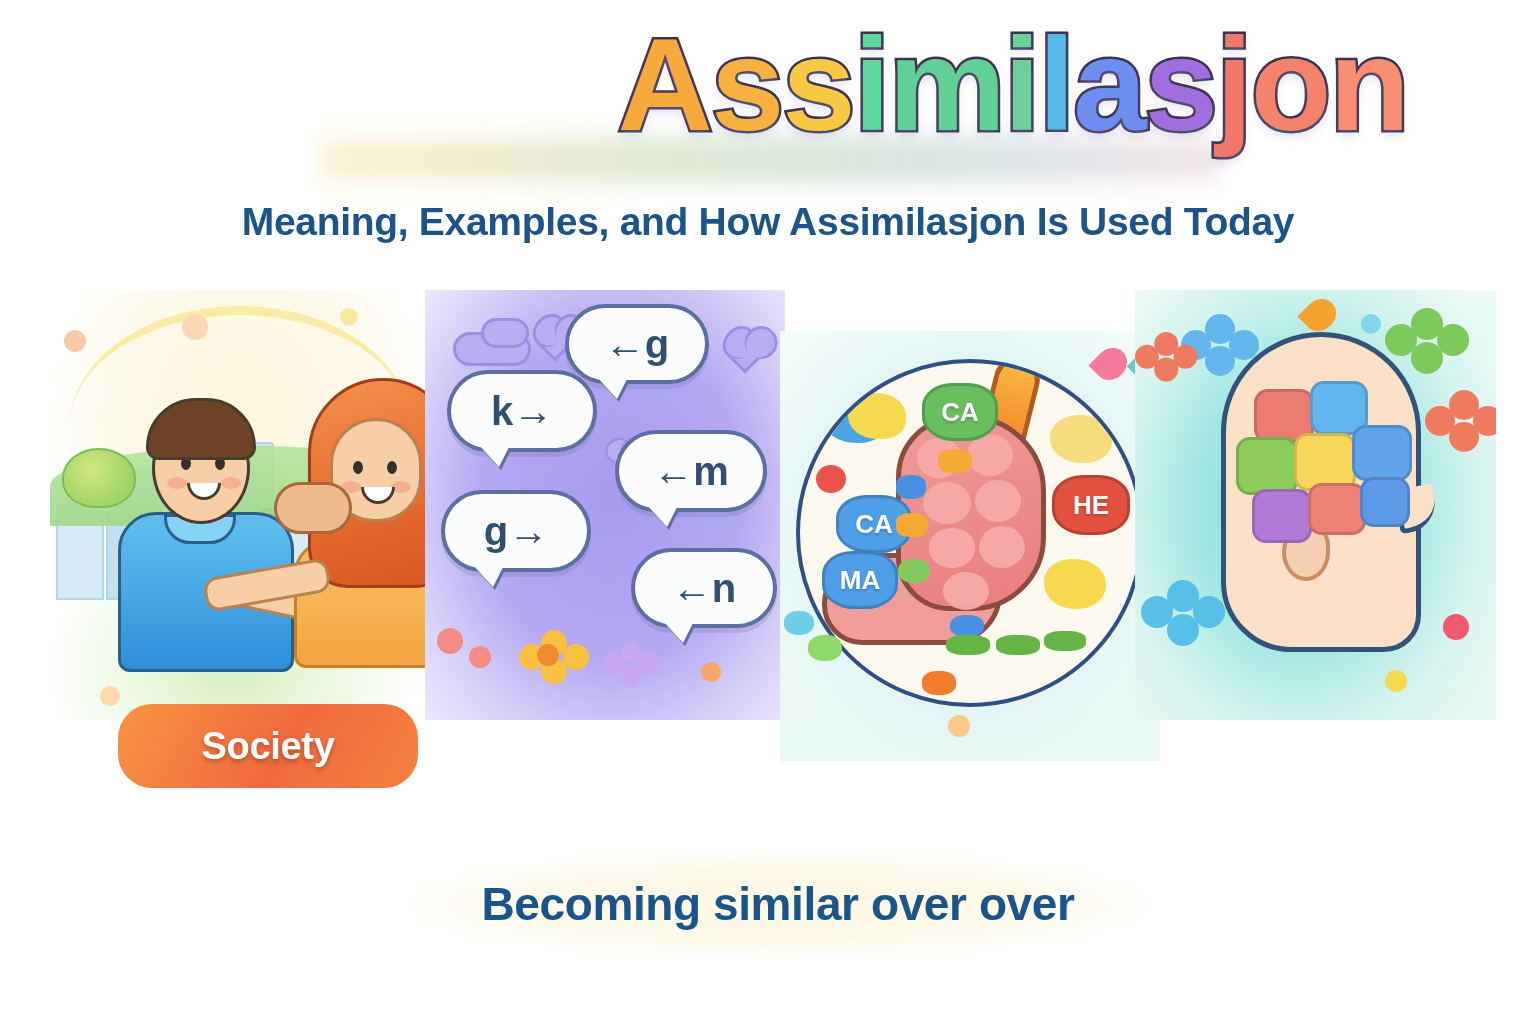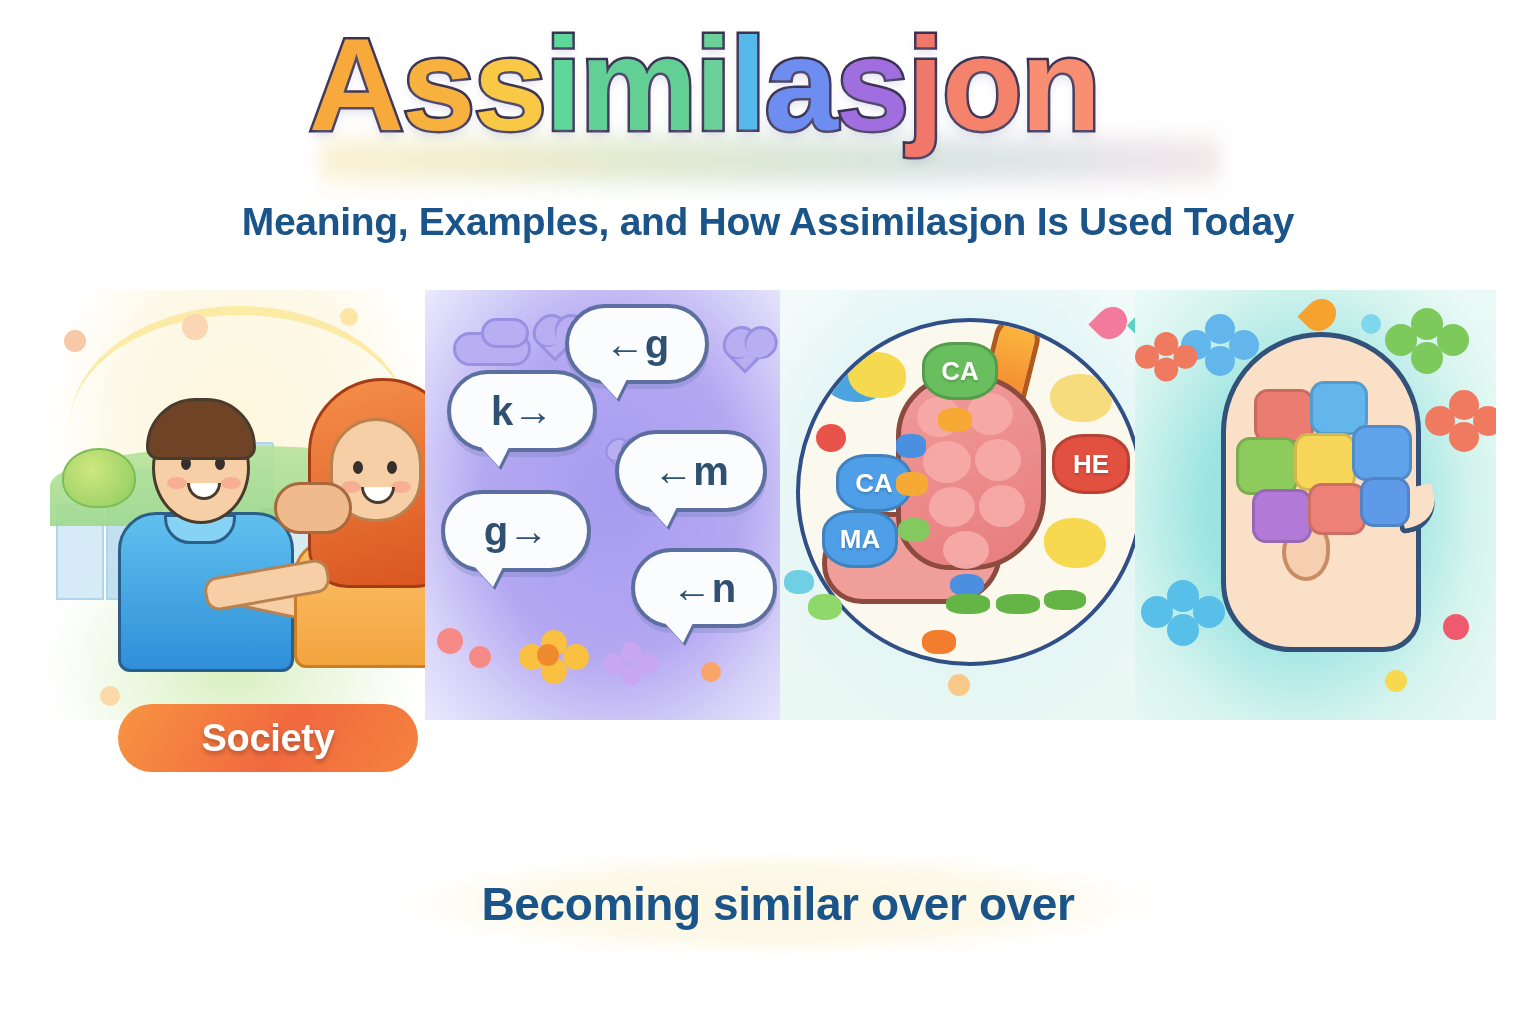--- a/index.html
+++ b/index.html
@@ -1,20 +1,20 @@
 <!DOCTYPE html>
 <html><head>
 <meta charset="utf-8">
 <style>
   * { margin:0; padding:0; box-sizing:border-box; }
   html,body{ width:1536px; height:1024px; background:#ffffff; overflow:hidden; }
   body{ font-family:"Liberation Sans", sans-serif; position:relative; }
 
   
-  #title-wrap{ position:absolute; left:0; top:16px; width:1408px; text-align:center; }
+  #title-wrap{ position:absolute; left:0; top:16px; width:1408px; text-align:right; }
   #main-title{
     display:inline-block;
     font-family:"Liberation Sans", sans-serif;
     font-size:132px; font-weight:bold; letter-spacing:-2px;
     line-height:1.05;
   }
   #main-title .ch{
     display:inline-block;
     -webkit-text-stroke:5px #3a3152;
     paint-order:stroke fill;
@@ -53,21 +53,21 @@
     letter-spacing:-.3px;
   }
 
   
   #band{
     position:absolute; left:40px; top:290px; width:1456px; height:500px;
   }
   .panel{ position:absolute; top:0; height:430px; overflow:hidden; }
   #panel-society  { left:0px;   width:400px; }
   #panel-language { left:385px; width:360px; }
-  #panel-biology  { left:740px; width:380px; }
+  #panel-biology  { left:740px; width:380px;margin-top:41px; }
   #panel-psych    { left:1095px;width:361px; }
 
   
   .bg-society{
     position:absolute; inset:0;
     background:
       radial-gradient(ellipse 55% 60% at 50% 30%, #fdf7dd 0%, #fdf9e8 55%, rgba(255,255,255,0) 88%),
       radial-gradient(ellipse 60% 42% at 48% 88%, #d8f0c0 0%, rgba(246,250,224,0) 78%),
       radial-gradient(ellipse 40% 35% at 8% 55%, rgba(255,255,255,1) 30%, rgba(255,255,255,0) 80%);
   }
@@ -195,21 +195,21 @@
     border-radius:0 0 30px 6px; transform:rotate(-12deg); }
   .ear{ position:absolute; left:56px; top:186px; width:48px; height:58px;
     background:#f6cfb0; border:4px solid #c98d63; border-radius:50% 40% 50% 50%; }
   .puz{ position:absolute; border-radius:14px; border:3px solid rgba(0,0,0,.14); }
   .fl5{ position:absolute; }
   .fl5 b{ position:absolute; display:block; border-radius:50%; }
 
   
   #pills{ position:absolute; left:40px; top:700px; width:1456px; height:80px; }
   .pill{
-    position:absolute; top:4px; height:68px;
+    position:absolute; top:4px; height:84px;
     display:flex; align-items:center; justify-content:center;
     border-radius:34px; color:#ffffff; font-weight:bold; font-size:38px;
     text-shadow:0 3px 5px rgba(0,0,0,.26);
     letter-spacing:-.3px;
   }
   #pill-society  { left:78px;  width:300px;
       background:linear-gradient(120deg,#f79441,#f1693f 55%,#f4833e); }
   #pill-language { left:422px; width:300px;
       background:linear-gradient(120deg,#7b6ce8,#5c46dd 60%,#6f5fe6);
       border:7px solid #ffffff; box-shadow:0 0 0 2px rgba(255,255,255,.9); }

